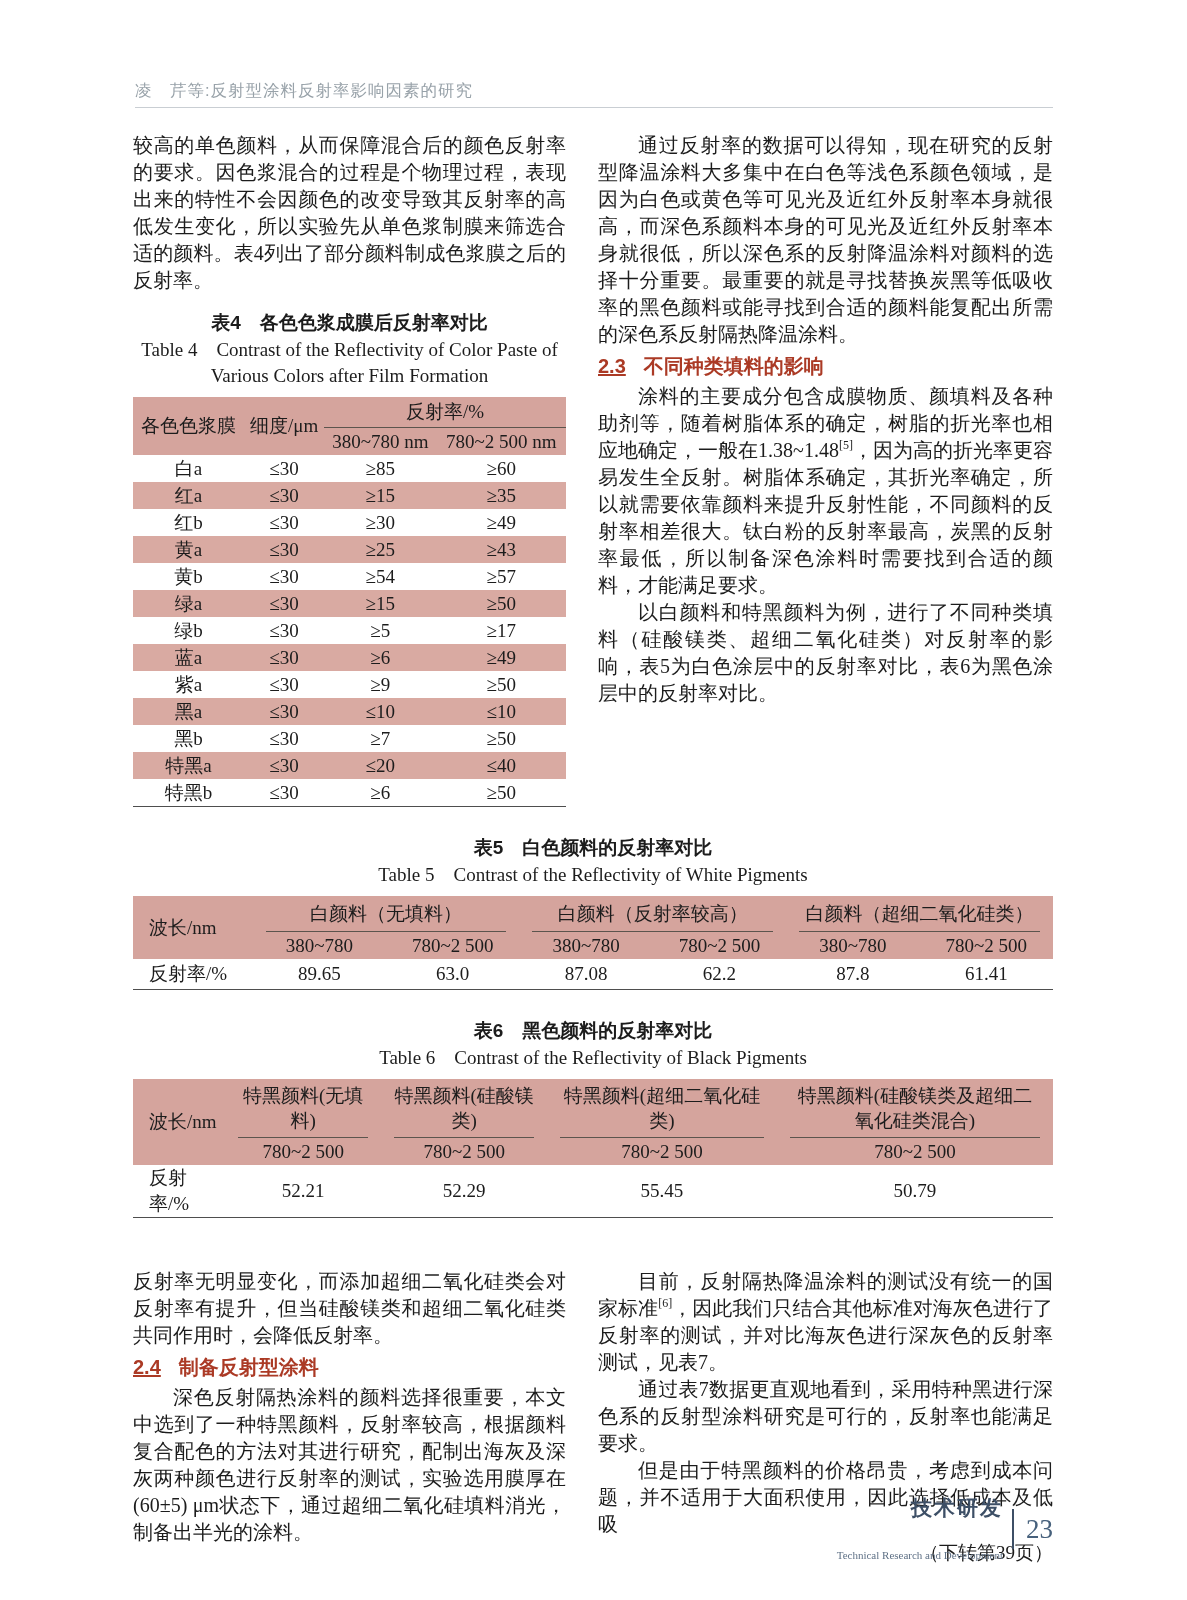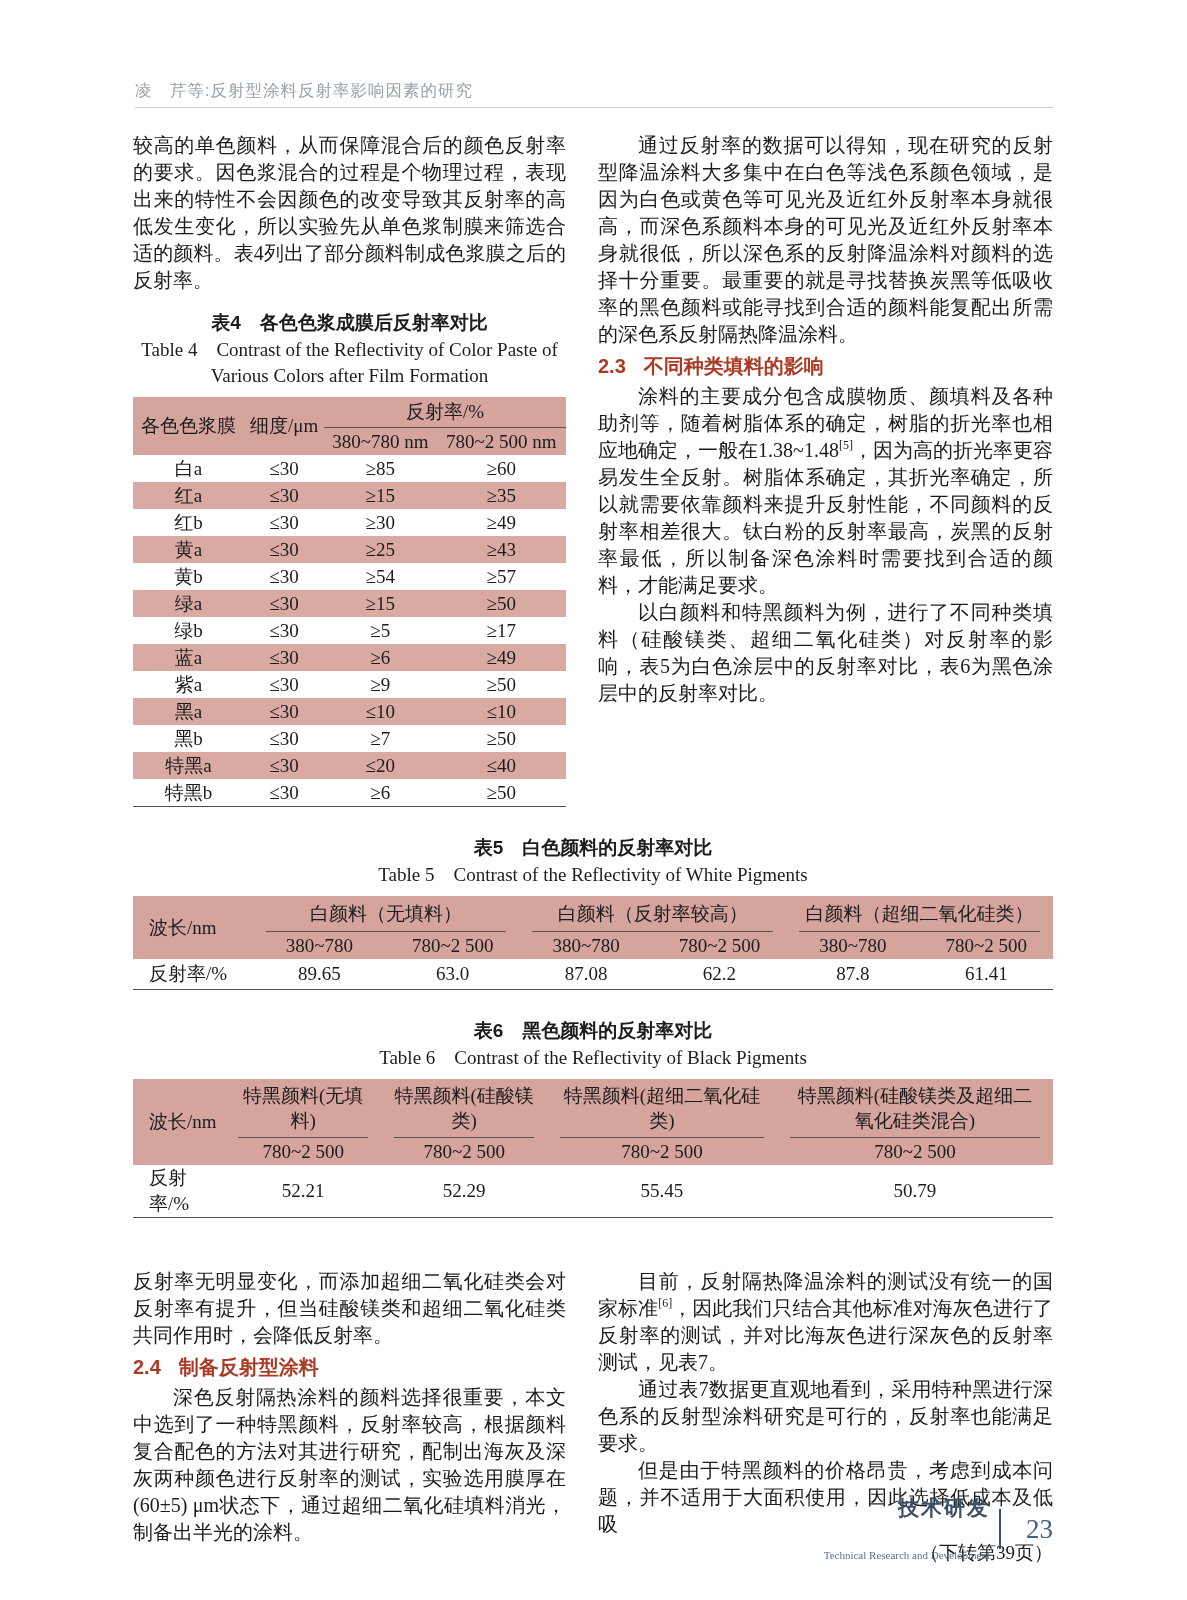--- a/index.html
+++ b/index.html
@@ -32,21 +32,21 @@
     text-align:justify;text-justify:inter-character;
   }
   p.ind{text-indent:2em;}
   sup.ref{font-size:12px;line-height:0;}
   .sec-head{
     margin:5px 0 3px;
     font-family:"Liberation Sans","DejaVu Sans",sans-serif;
     font-weight:bold;font-size:20px;line-height:27px;
     color:#ab3a25;
   }
-  .sec-head .hnum{margin-right:18px;}
+  .sec-head .hnum{margin-right:18px;text-decoration:underline;}
   
   .tcap-zh{
     text-align:center;
     font-family:"Liberation Sans","DejaVu Sans",sans-serif;
     font-weight:bold;font-size:19px;line-height:25px;
     margin-top:16px;
   }
   .tcap-en{
     text-align:center;font-weight:normal;font-size:19px;line-height:26px;
     margin:2px 0 8px;
@@ -87,21 +87,21 @@
     display:flex;align-items:center;
   }
   .f-left{text-align:right;padding-right:9px;}
   .f-zh{
     font-family:"Liberation Sans","DejaVu Sans",sans-serif;
     font-weight:bold;font-size:21px;line-height:23px;
     color:#3d4f66;letter-spacing:2px;
   }
   .f-en{font-size:11px;line-height:14px;color:#5f7186;margin-top:29px;}
   .f-bar{width:2px;height:40px;background:#3d4f66;}
-  .f-page{font-size:27px;color:#47617c;padding-left:25px;}
+  .f-page{font-size:27px;color:#47617c;padding-left:12px;}
 </style>
 </head>
 <body>
 
 <div class="page">
 
   <div class="running-head">
     <span>凌　芹等:反射型涂料反射率影响因素的研究</span>
   </div>
   <div class="head-rule"></div>

